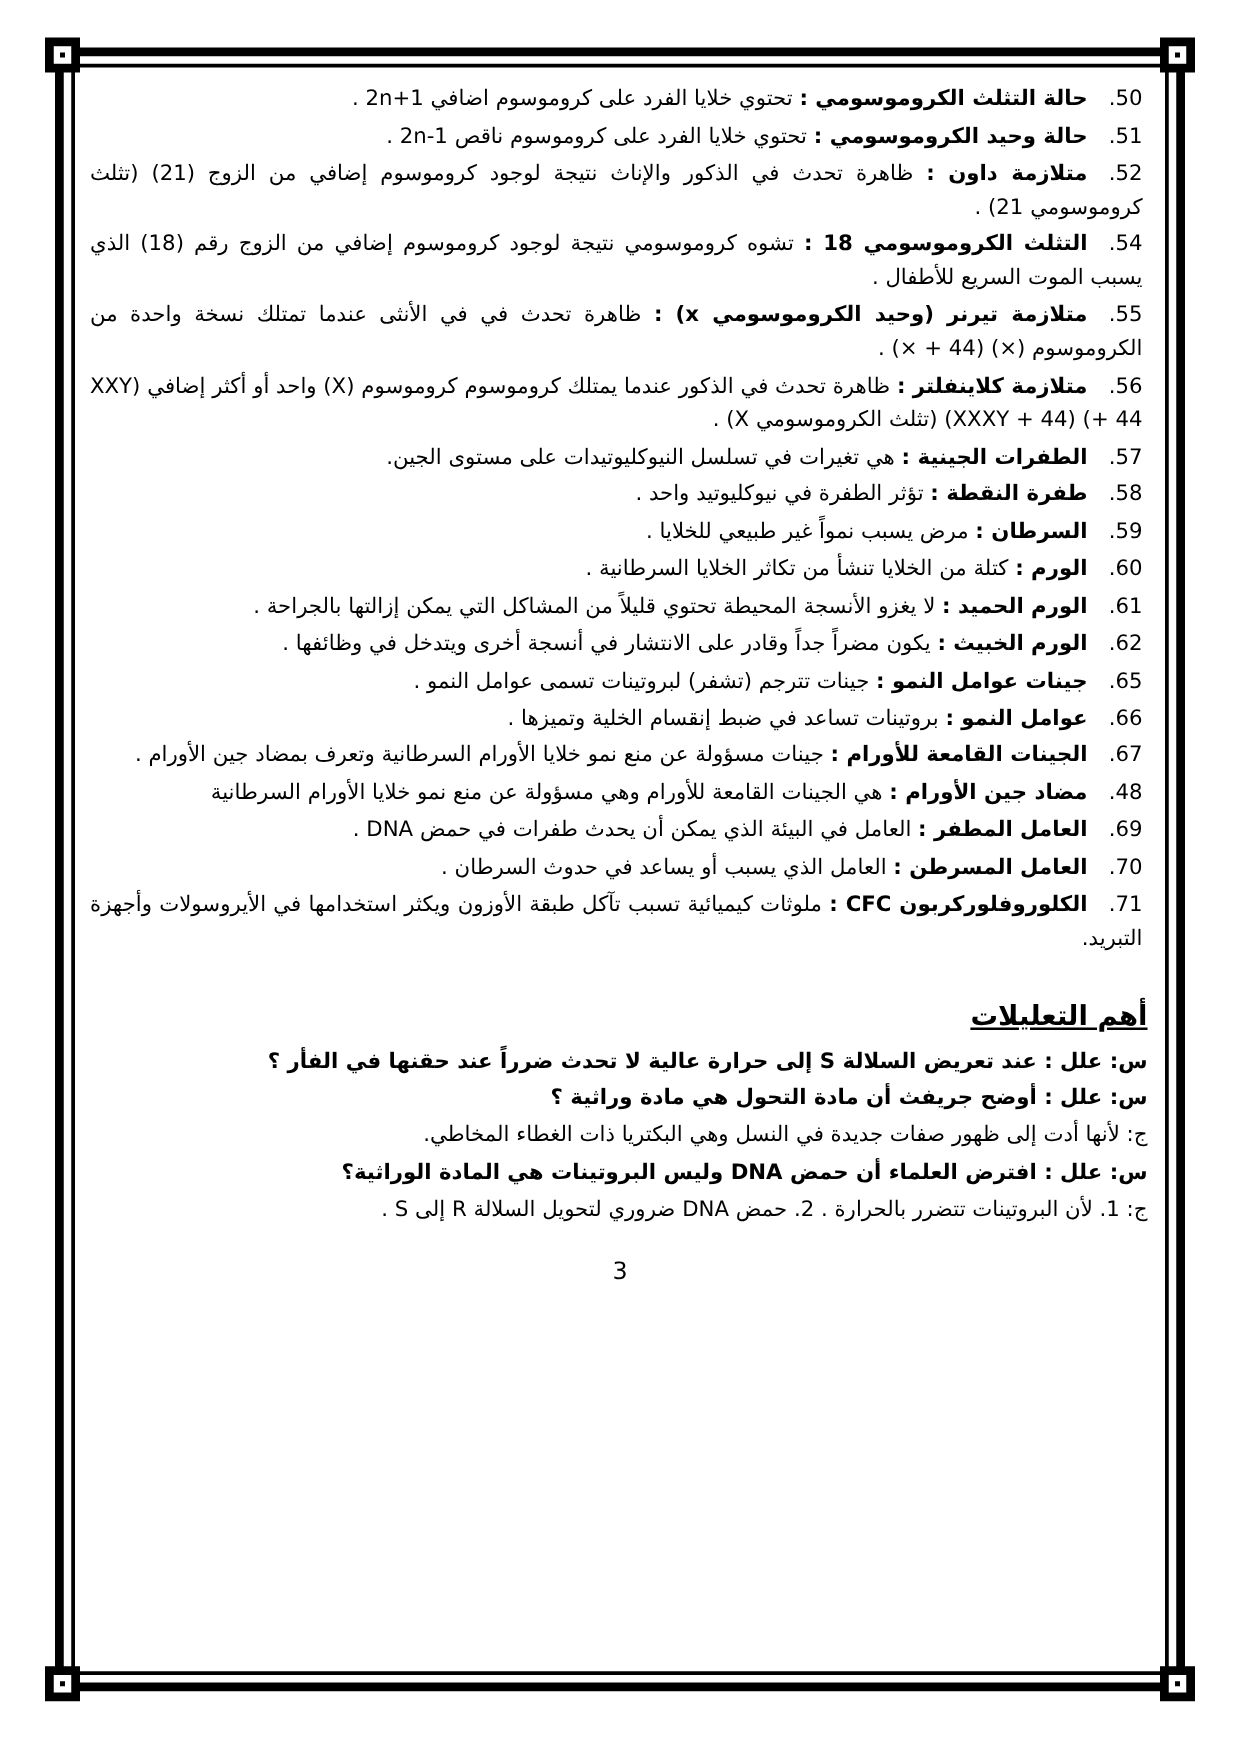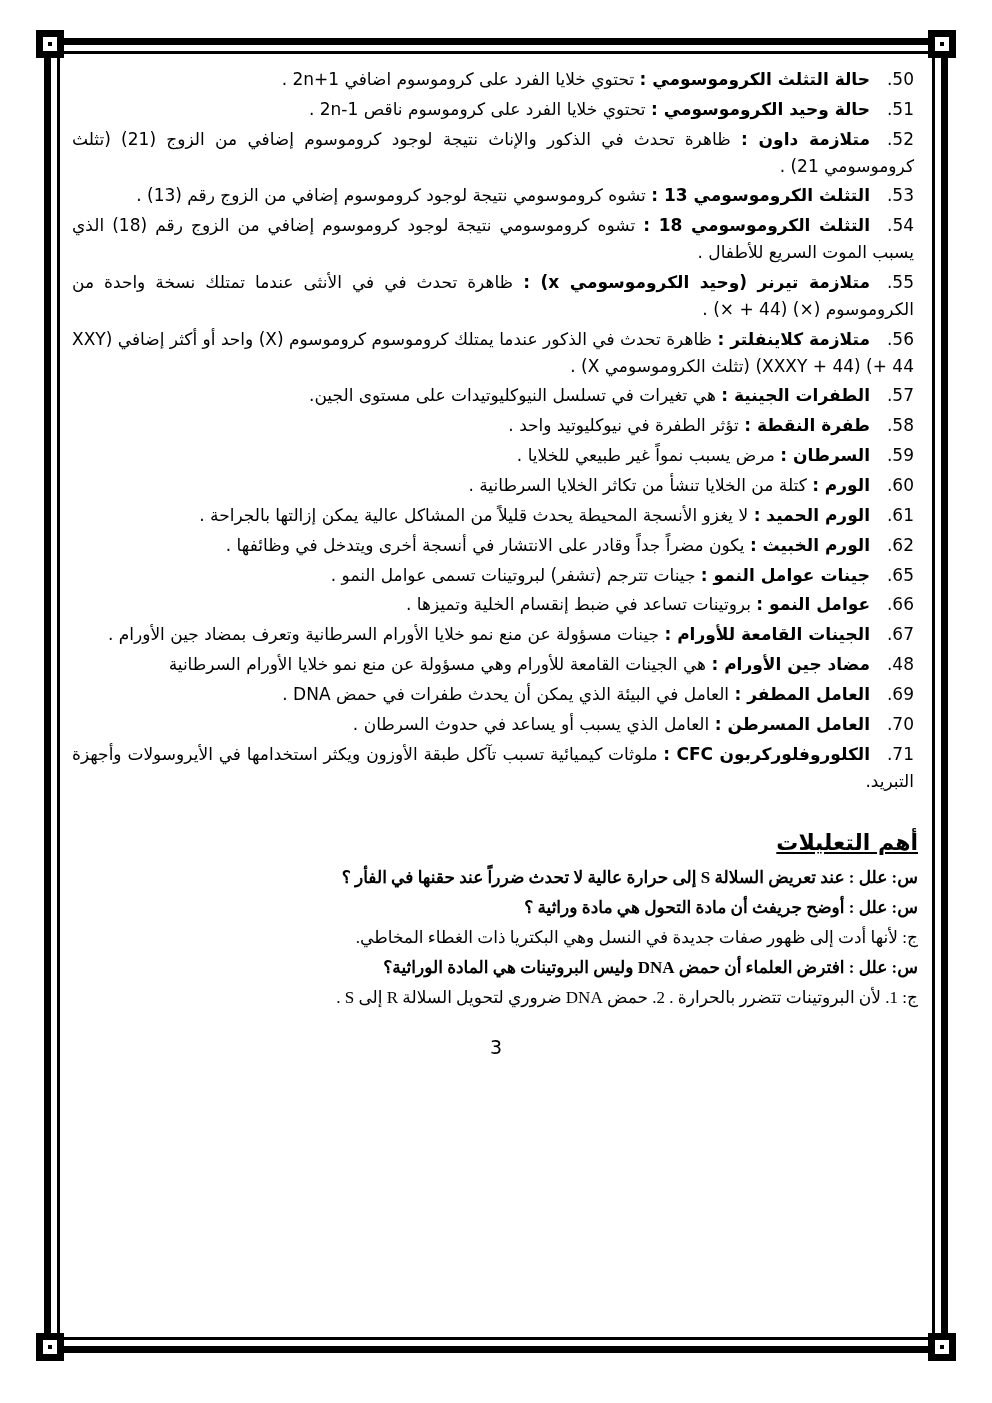--- a/index.html
+++ b/index.html
@@ -52,21 +52,20 @@
     font-weight: bold;
     text-decoration: underline;
     text-align: right;
   }
   .qa { padding: 0 2px 0 0; }
   .question, .answer {
     margin: 0 0 3px 0;
     font-size: 17px;
     line-height: 1.58;
     text-align: justify;
-    font-family: Liberation Serif, serif;
   }
   .question { font-weight: bold; }
   .answer   { font-weight: normal; }
 
   .page-number {
     margin-top: 24px;
     text-align: center;
     direction: ltr;
     font-size: 19px;
   }
@@ -82,29 +81,28 @@
   <div class="corner tr"></div>
   <div class="corner bl"></div>
   <div class="corner br"></div>
 
   <div class="content">
 
     <div class="definitions">
       <p class="def-item"><span class="num">50.</span><span class="term">حالة التثلث الكروموسومي :</span> <span class="def-text">تحتوي خلايا الفرد على كروموسوم اضافي 2n+1 .</span></p>
       <p class="def-item"><span class="num">51.</span><span class="term">حالة وحيد الكروموسومي :</span> <span class="def-text">تحتوي خلايا الفرد على كروموسوم ناقص 2n-1 .</span></p>
       <p class="def-item"><span class="num">52.</span><span class="term">متلازمة داون :</span> <span class="def-text">ظاهرة تحدث في الذكور والإناث نتيجة لوجود كروموسوم إضافي من الزوج (21) (تثلث كروموسومي 21) .</span></p>
-      <p class="def-item"><span class="num">53.</span><span class="term">التثلث الكروموسومي 13 :</span> <span class="def-text">تشوه كروموسومي نتيجة لوجود كروموسوم إضافي من الزوج رقم (13) .</span></p>
       <p class="def-item"><span class="num">54.</span><span class="term">التثلث الكروموسومي 18 :</span> <span class="def-text">تشوه كروموسومي نتيجة لوجود كروموسوم إضافي من الزوج رقم (18) الذي يسبب الموت السريع للأطفال .</span></p>
       <p class="def-item"><span class="num">55.</span><span class="term">متلازمة تيرنر (وحيد الكروموسومي x) :</span> <span class="def-text">ظاهرة تحدث في في الأنثى عندما تمتلك نسخة واحدة من الكروموسوم (×) (44 + ×) .</span></p>
       <p class="def-item"><span class="num">56.</span><span class="term">متلازمة كلاينفلتر :</span> <span class="def-text">ظاهرة تحدث في الذكور عندما يمتلك كروموسوم كروموسوم (X) واحد أو أكثر إضافي (XXY + 44) (XXXY + 44) (تثلث الكروموسومي X) .</span></p>
       <p class="def-item"><span class="num">57.</span><span class="term">الطفرات الجينية :</span> <span class="def-text">هي تغيرات في تسلسل النيوكليوتيدات على مستوى الجين.</span></p>
       <p class="def-item"><span class="num">58.</span><span class="term">طفرة النقطة :</span> <span class="def-text">تؤثر الطفرة في نيوكليوتيد واحد .</span></p>
       <p class="def-item"><span class="num">59.</span><span class="term">السرطان :</span> <span class="def-text">مرض يسبب نمواً غير طبيعي للخلايا .</span></p>
       <p class="def-item"><span class="num">60.</span><span class="term">الورم :</span> <span class="def-text">كتلة من الخلايا تنشأ من تكاثر الخلايا السرطانية .</span></p>
-      <p class="def-item"><span class="num">61.</span><span class="term">الورم الحميد :</span> <span class="def-text">لا يغزو الأنسجة المحيطة يحدث قليلاً من المشاكل عالية يمكن إزالتها بالجراحة .</span></p>
+      <p class="def-item"><span class="num">61.</span><span class="term">الورم الحميد :</span> <span class="def-text">لا يغزو الأنسجة المحيطة تحتوي قليلاً من المشاكل التي يمكن إزالتها بالجراحة .</span></p>
       <p class="def-item"><span class="num">62.</span><span class="term">الورم الخبيث :</span> <span class="def-text">يكون مضراً جداً وقادر على الانتشار في أنسجة أخرى ويتدخل في وظائفها .</span></p>
       <p class="def-item"><span class="num">65.</span><span class="term">جينات عوامل النمو :</span> <span class="def-text">جينات تترجم (تشفر) لبروتينات تسمى عوامل النمو .</span></p>
       <p class="def-item"><span class="num">66.</span><span class="term">عوامل النمو :</span> <span class="def-text">بروتينات تساعد في ضبط إنقسام الخلية وتميزها .</span></p>
       <p class="def-item"><span class="num">67.</span><span class="term">الجينات القامعة للأورام :</span> <span class="def-text">جينات مسؤولة عن منع نمو خلايا الأورام السرطانية وتعرف بمضاد جين الأورام .</span></p>
       <p class="def-item"><span class="num">48.</span><span class="term">مضاد جين الأورام :</span> <span class="def-text">هي الجينات القامعة للأورام وهي مسؤولة عن منع نمو خلايا الأورام السرطانية</span></p>
       <p class="def-item"><span class="num">69.</span><span class="term">العامل المطفر :</span> <span class="def-text">العامل في البيئة الذي يمكن أن يحدث طفرات في حمض DNA .</span></p>
       <p class="def-item"><span class="num">70.</span><span class="term">العامل المسرطن :</span> <span class="def-text">العامل الذي يسبب أو يساعد في حدوث السرطان .</span></p>
       <p class="def-item"><span class="num">71.</span><span class="term">الكلوروفلوركربون CFC :</span> <span class="def-text">ملوثات كيميائية تسبب تآكل طبقة الأوزون ويكثر استخدامها في الأيروسولات وأجهزة التبريد.</span></p>
     </div>
 

